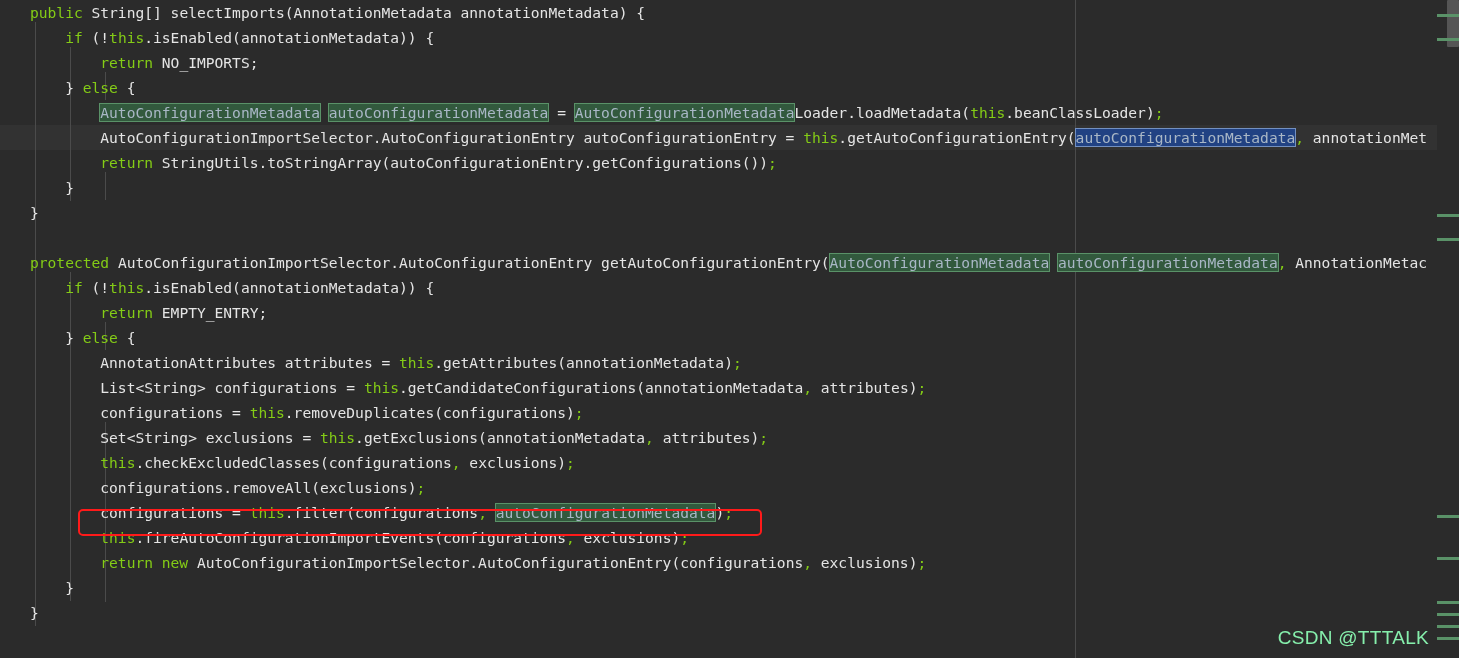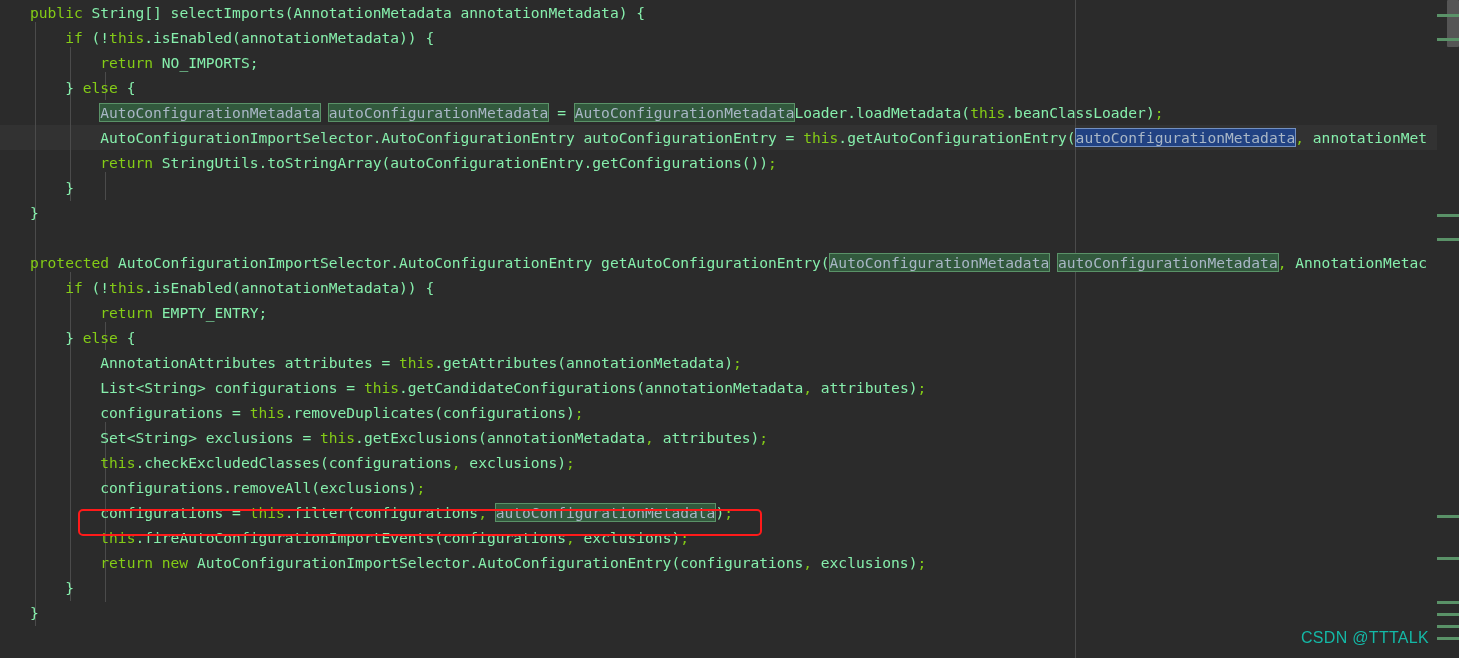--- a/index.html
+++ b/index.html
@@ -49,21 +49,21 @@
     z-index:3;
     padding-left:30px;
   }
   .line {
     height:25px;
     line-height:25px;
     white-space:pre;
   }
   
   .kw   { color:#84cc16; }
-  .txt  { color:#86efac; }
+  .txt  { color:#e5e5e5; }
   
   .hl-green {
     background:#32593d;
     outline:1px solid #5a9268;
     color:#a9b7c6;
   }
   .hl-blue {
     background:#214283;
     outline:1px solid #7390c0;
     color:#a9b7c6;
@@ -96,23 +96,23 @@
     right:0;
     width:22px;
     height:3px;
     background:#5a9268;
   }
   
   #watermark {
     position:absolute;
     right:30px;
     bottom:8px;
-    color:#14b8a6;
+    color:#86efac;
     font-family:"Liberation Sans",sans-serif;
-    font-size:16px;
+    font-size:19px;
     letter-spacing:0.3px;
     z-index:9;
   }
 </style>
 </head>
 <body>
 
 <div id="editor">
 
   

